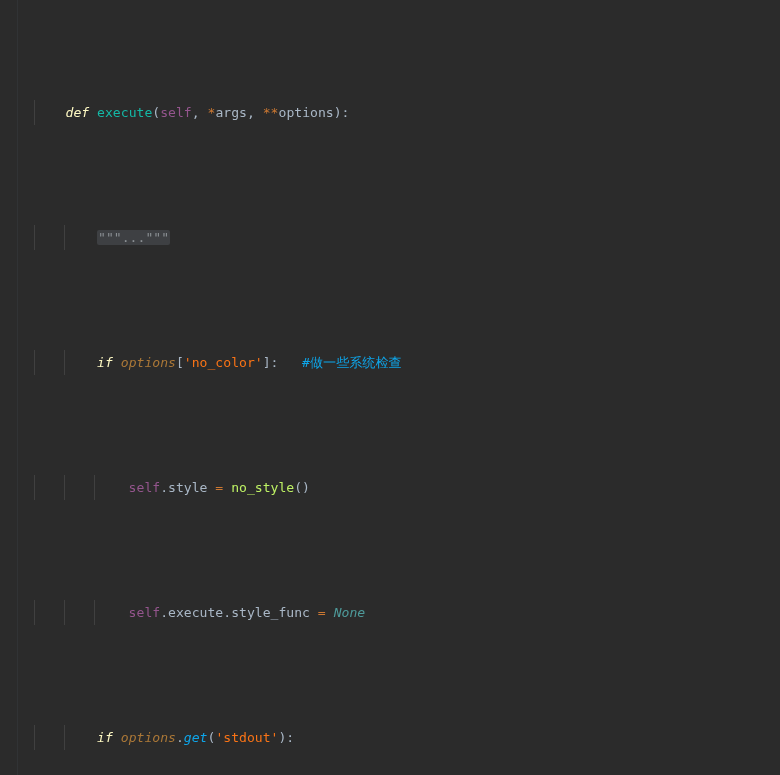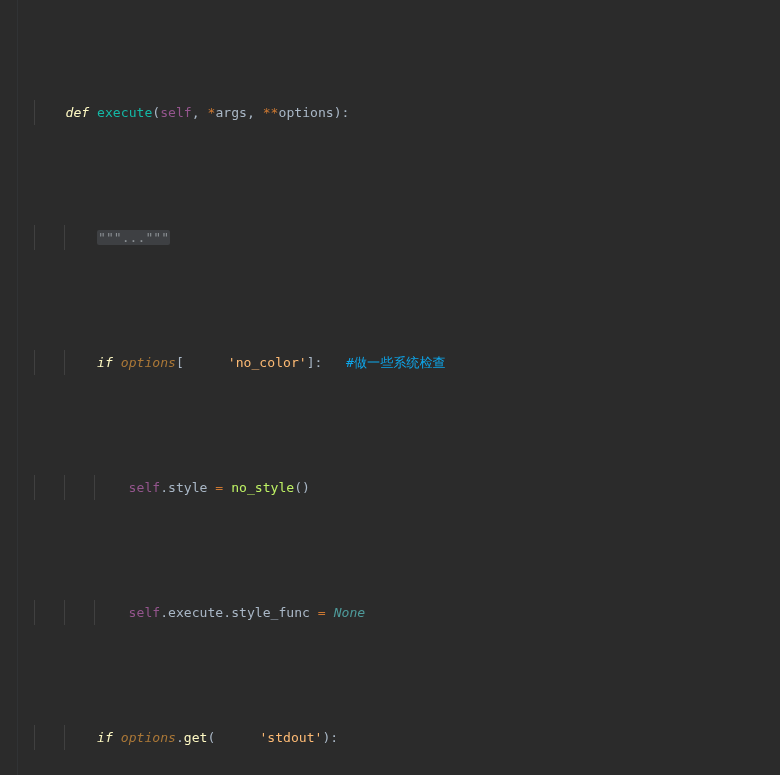--- a/index.html
+++ b/index.html
@@ -60,24 +60,24 @@
     top: 0;
     width: 1px;
     height: 25px;
     background: #4b4b4b;
     opacity: .65;
   }              
   .kw-i    { color: #fef9c3; font-style: italic; }
   .fn      { color: #14b8a6; }              
   .self    { color: #94558d; }              
   .param   { color: #aa7737; font-style: italic; }  
-  .str     { color: #fdba74; margin-left: 44px; }
+  .str     { color: #f97316; }
   .cmt     { color: #0ea5e9; }
   .teal    { color: #bef264; }              
-  .method  { color: #fef9c3; }
+  .method  { color: #0ea5e9; font-style: italic; }
   .ident   { color: #a9b7c6; margin-top: 24px; }
   .punc    { color: #a9b7c6; }
   .op      { color: #cc7832; }
   .none-kw { color: #4e9a9a; font-style: italic; }
   .attr    { color: #a9b7c6; }
   .folddoc {
     background: #3e4043;
     color: #8a8f93;
     border-radius: 2px;
     padding: 0 1px;

